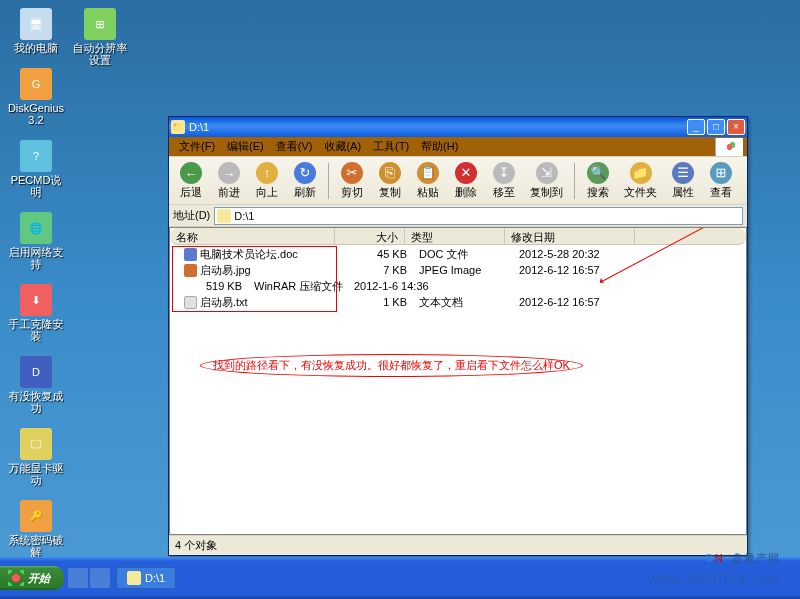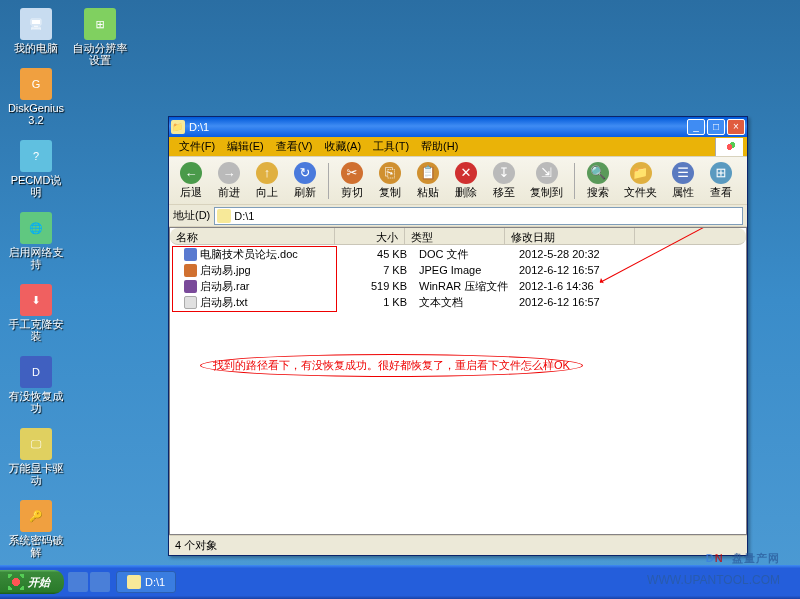--- a/index.html
+++ b/index.html
@@ -14,21 +14,21 @@
 
 
 .win { position: absolute; left: 168px; top: 116px; width: 580px; height: 440px; background: #ece9d8; border: 1px solid #0a246a; box-shadow: 2px 2px 3px rgba(0,0,0,0.3); display: flex; flex-direction: column; }
 .titlebar { height: 20px; background: linear-gradient(180deg, #0058d8 0%, #3f8cf3 45%, #0a5ce0 100%); color: #fff; display: flex; align-items: center; padding: 0 2px; }
 .titlebar .ti { width: 14px; height: 14px; background: #f7e999; margin-right: 4px; border-radius: 2px; display:flex; align-items:center; justify-content:center; font-size:9px; color:#8a6d00;}
 .titlebar .tt { flex: 1; font-size: 11px; }
 .winbtns { display: flex; gap: 2px; }
 .winbtn { width: 18px; height: 16px; background: #3f8cf3; border: 1px solid #fff; border-radius: 2px; text-align: center; line-height: 13px; color: #fff; font-size: 10px; cursor: pointer; }
 .winbtn.close { background: #e05c3e; }
 
-.menubar { height: 20px; background: #eab308; display: flex; align-items: center; padding: 0 4px; border-bottom: 1px solid #d8d2bd; }
+.menubar { height: 20px; background: #a16207; display: flex; align-items: center; padding: 0 4px; border-bottom: 1px solid #d8d2bd; }
 .menubar > div { padding: 2px 6px; cursor: pointer; }
 .winflag { margin-left: auto; width: 28px; height: 18px; background: radial-gradient(circle, #f55 3px, transparent 3px), radial-gradient(circle at 60% 40%, #5c5 3px, transparent 3px), #fff; border-left:1px solid #aaa; }
 
 .toolbar { height: 48px; background: linear-gradient(180deg,#f7f5ec,#ece9d8); border-bottom: 1px solid #d8d2bd; display: flex; align-items: center; padding: 2px 4px; gap: 2px; }
 .tbtn { display: flex; flex-direction: column; align-items: center; padding: 2px 6px; border-radius: 3px; cursor: pointer; min-width: 36px; }
 .tbtn .tic { width: 22px; height: 22px; border-radius: 50%; margin-bottom: 1px; display:flex; align-items:center; justify-content:center; font-size:13px; color:#fff; }
 .tbtn .tl { font-size: 11px; color: #000; }
 .sep { width: 1px; height: 36px; background: #aaa; margin: 0 3px; }
 
 .addrbar { height: 22px; background: #ece9d8; display: flex; align-items: center; border-bottom: 1px solid #d8d2bd; padding: 0 4px; }
@@ -49,21 +49,21 @@
 .frow .fic { width: 13px; height: 13px; margin-right: 3px; display:inline-block; vertical-align: middle; border-radius:2px; }
 
 .red-box { position: absolute; left: 2px; top: 18px; width: 165px; height: 66px; border: 1px solid #e00; pointer-events:none; }
 .red-arrow { position: absolute; left: 430px; top: 54px; width: 120px; height: 1px; background: #e00; transform: rotate(-28deg); transform-origin: left center; }
 .red-arrow::before { content:''; position:absolute; left:-3px; top:-3px; border:3px solid transparent; border-right-color:#e00; }
 .annotation { position: absolute; left: 30px; top: 126px; border: 1px solid #e00; border-radius: 50%; padding: 4px 12px; color: #e00; font-size: 11px; line-height: 13px; }
 
 .statusbar { height: 20px; background: #ece9d8; border-top: 1px solid #d8d2bd; display: flex; align-items: center; padding: 0 6px; }
 
 
-.taskbar { position: absolute; bottom: 0; left: 0; right: 0; height: 34px; background: linear-gradient(180deg,#3f8cf3,#245edb 10%,#245edb 90%,#1941a5); display: flex; align-items: center; }
+.taskbar { position: absolute; bottom: 0; left: 0; right: 0; height: 42px; background: linear-gradient(180deg,#3f8cf3,#245edb 10%,#245edb 90%,#1941a5); display: flex; align-items: center; }
 .start { height: 24px; padding: 0 14px 0 8px; background: linear-gradient(180deg,#5fb45f,#3a8a3a 10%,#2a7a2a 90%,#1a5a1a); border-radius: 0 10px 10px 0; color: #fff; font-weight: bold; font-style: italic; display: flex; align-items: center; gap:4px; cursor:pointer; }
 .start::before { content:''; width:16px; height:16px; background: radial-gradient(circle,#f55 4px,transparent 4px) 0 0, radial-gradient(circle,#5c5 4px,transparent 4px) 8px 8px; }
 .qlaunch { display:flex; gap:2px; margin-left:4px; }
 .qlaunch > div { width:20px; height:20px; background:#4a7fd8; border-radius:2px; cursor:pointer; }
 .taskbtn { height: 22px; margin-left: 6px; padding: 0 10px; background: #3a7de0; border: 1px solid #2a5db0; border-radius: 3px; color: #fff; display: flex; align-items: center; gap:4px; cursor:pointer; }
 .taskbtn .ti { width:14px; height:14px; background:#f7e999; border-radius:2px; }
 
 .watermark { position: absolute; right: 20px; bottom: 30px; font-size: 26px; font-weight: bold; color: #2a5a9a; opacity: 0.7; font-family: Arial; letter-spacing:1px; }
 .wm2 { position:absolute; right:20px; bottom:12px; font-size:12px; color:#2a5a9a; opacity:0.7; }
 </style>
@@ -218,21 +218,20 @@
           <div class="col-type">DOC 文件</div>
           <div class="col-date">2012-5-28 20:32</div>
         </div>
       <div class="frow">
           <div class="col-name"><span class="fic" style="background:#d07030"></span><span>启动易.jpg</span></div>
           <div class="col-size">7 KB</div>
           <div class="col-type">JPEG Image</div>
           <div class="col-date">2012-6-12 16:57</div>
         </div>
       <div class="frow">
-          <div class="col-name"><span class="fic" style="background:#7a4a9a"></span><span>启动易.rar</span></div>
           <div class="col-size">519 KB</div>
           <div class="col-type">WinRAR 压缩文件</div>
           <div class="col-date">2012-1-6 14:36</div>
         </div>
       <div class="frow">
           <div class="col-name"><span class="fic" style="background:#e0e0e0;border:1px solid #aaa"></span><span>启动易.txt</span></div>
           <div class="col-size">1 KB</div>
           <div class="col-type">文本文档</div>
           <div class="col-date">2012-6-12 16:57</div>
         </div>

